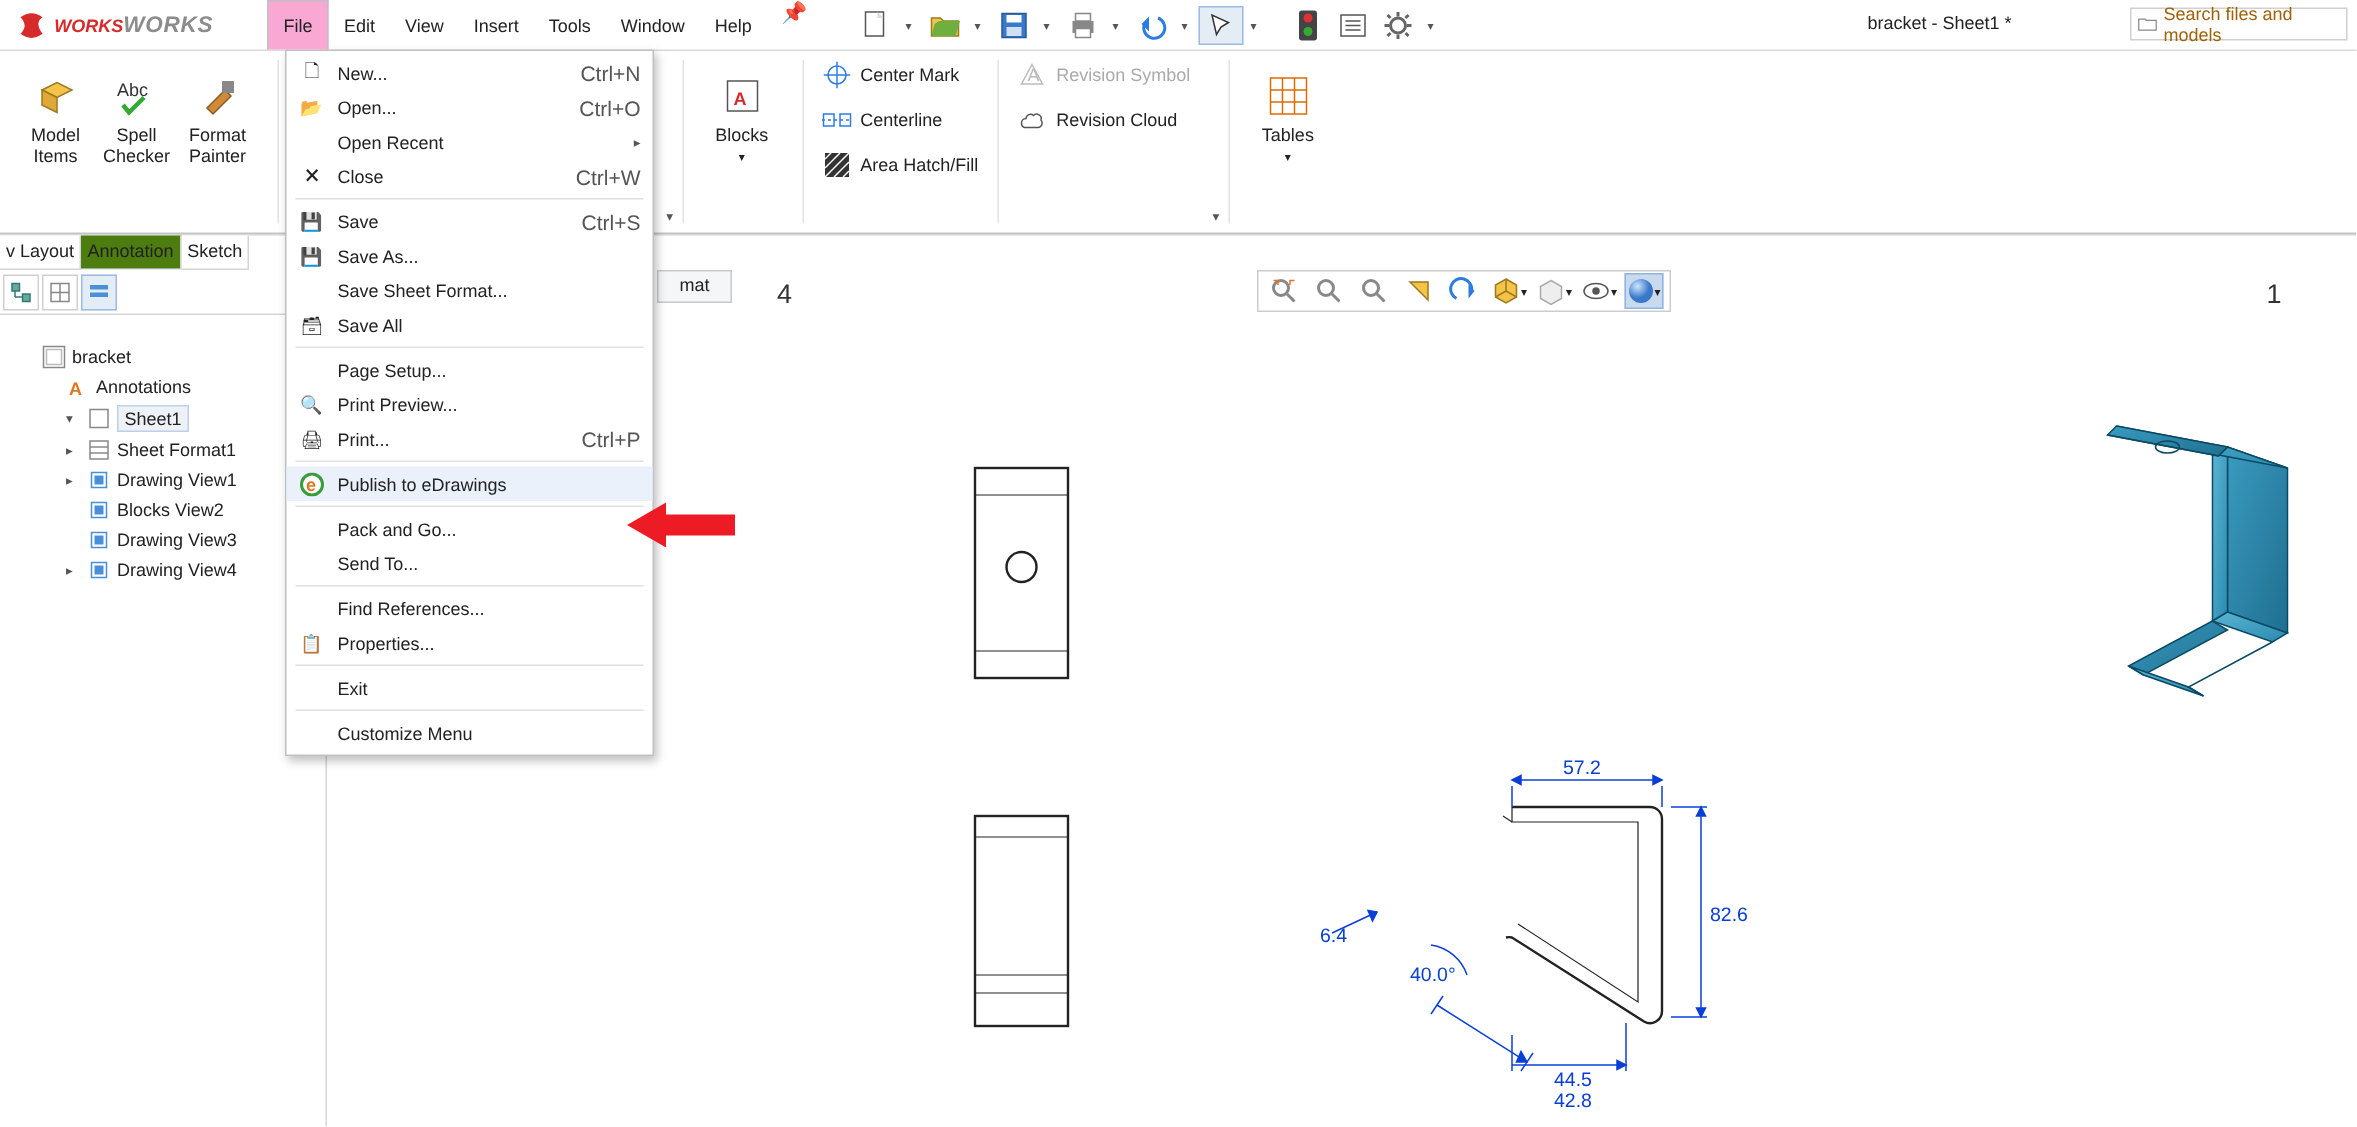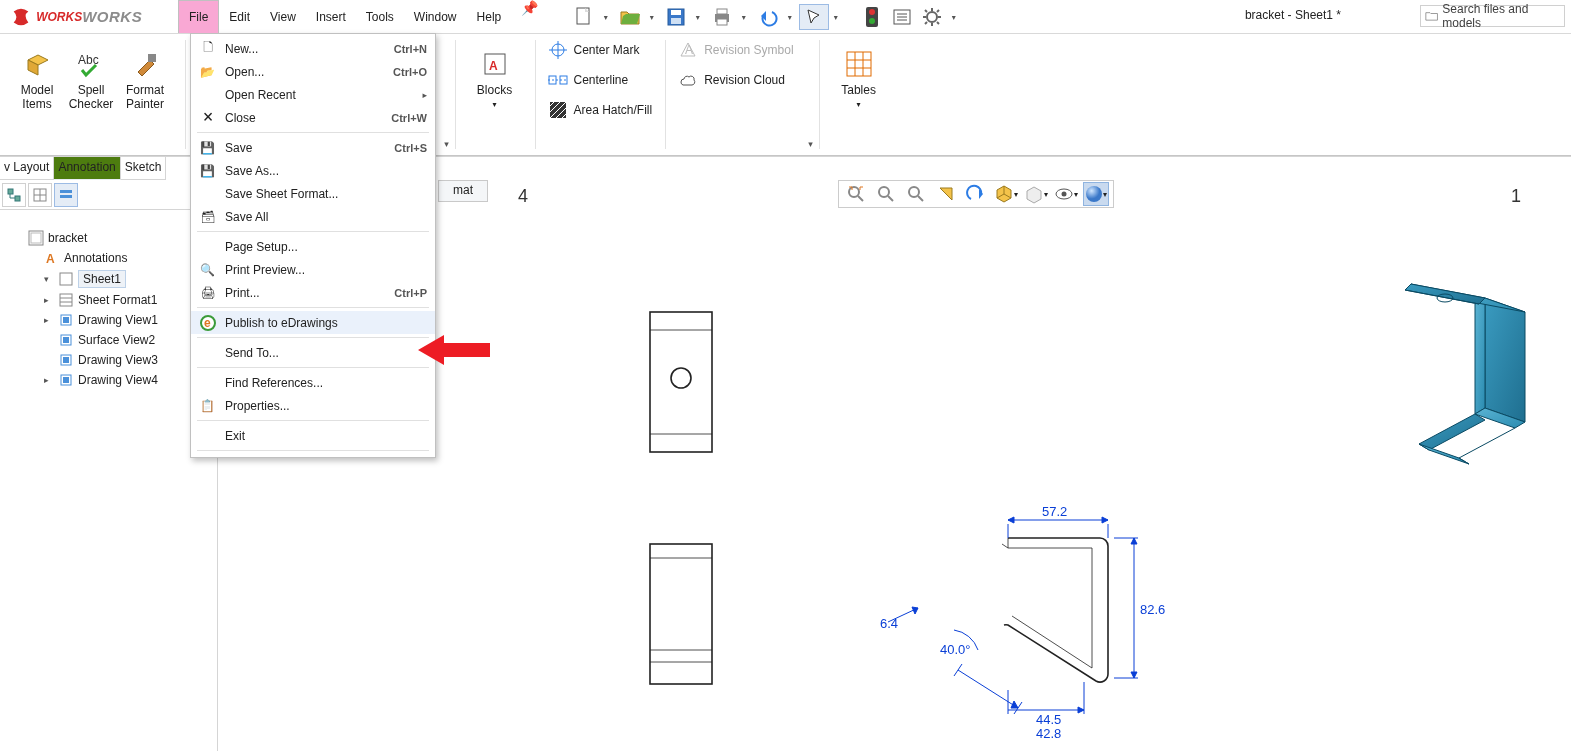--- a/index.html
+++ b/index.html
@@ -15,21 +15,21 @@
 .pin { margin-left: 10px; color: #2c7ce4; font-size: 14px; cursor: pointer; }
 
 
 .qtoolbar { display: flex; align-items: center; gap: 4px; margin-left: 30px; }
 .qbtn { width: 30px; height: 26px; display: inline-flex; align-items: center; justify-content: center; border: 1px solid transparent; position: relative; }
 .qbtn .dd { position: absolute; right: -10px; top: 8px; font-size: 8px; color: #555; }
 .qgroup { display: flex; align-items: center; margin-right: 12px; }
 .qbtn.sel { background: #e4ecf6; border: 1px solid #9cbbe4; }
 
 .doc-title { position: absolute; right: 230px; top: 8px; font-size: 12px; }
-.search-box { position: absolute; right: 6px; top: 5px; width: 145px; height: 22px; border: 1px solid #d0d0d0; display: flex; align-items: center; padding-left: 4px; color: #404040; }
+.search-box { position: absolute; right: 6px; top: 5px; width: 145px; height: 22px; border: 1px solid #d0d0d0; display: flex; align-items: center; padding-left: 4px; color: #a16207; }
 .search-box svg { width: 14px; height: 14px; margin-right: 4px; }
 
 
 .ribbon { position: absolute; top: 34px; left: 0; right: 0; height: 122px; background: #fff; border-bottom: 1px solid #c6c6c6; display: flex; }
 .rbn-group { border-right: 1px solid transparent; padding: 6px 10px 2px 10px; display: flex; flex-direction: column; justify-content: flex-start; }
 .rbn-big { display: flex; flex-direction: column; align-items: center; width: 54px; text-align: center; line-height: 1.15; gap: 2px; cursor: pointer; padding-top: 10px; }
 .rbn-big .icon { width: 32px; height: 32px; display: flex; justify-content: center; }
 .rbn-stack { display: flex; flex-direction: column; gap: 10px; padding-top: 6px; }
 .rbn-row { display: flex; align-items: center; gap: 6px; cursor: pointer; white-space: nowrap; }
 .rbn-row .icon { width: 20px; height: 20px; display: inline-flex; align-items: center; justify-content: center; }
@@ -66,21 +66,21 @@
 
 .view-toolbar { position: absolute; top: 0; left: 620px; height: 28px; display: flex; align-items: center; gap: 4px; background: #fff; border: 1px solid #ccc; padding: 0 4px; }
 .vt-btn { width: 26px; height: 24px; display: inline-flex; align-items: center; justify-content: center; }
 .vt-btn.blue { background: #c9daef; border: 1px solid #8fb4e0; }
 
 
 .file-menu { position: absolute; top: 33px; left: 190px; width: 246px; background: #fff; border: 1px solid #c0c0c0; box-shadow: 2px 3px 6px rgba(0,0,0,0.25); z-index: 100; padding: 3px 0; }
 .fm-item { display: flex; align-items: center; height: 23px; padding: 0 8px 0 6px; cursor: pointer; }
 .fm-icon { width: 22px; display: inline-flex; align-items: center; justify-content: center; }
 .fm-label { flex: 1; padding-left: 6px; }
-.fm-accel { color: #555; font-size: 11px; font-weight: bold; }
+.fm-accel { color: #555; font-size: 14px; }
 .fm-sub { width: 10px; color: #555; font-size: 9px; text-align: right; }
 .fm-sep { height: 1px; background: #e0e0e0; margin: 3px 6px; }
 .fm-item.highlight { background: #eaf1fb; }
 
 
 .arrow { position: absolute; top: 335px; left: 418px; width: 72px; height: 30px; z-index: 200; }
 
 
 .part-svg { position: absolute; }
 
@@ -484,21 +484,21 @@
       <span>Drawing View1</span>
     </div>
     <div class="tree-item level3">
       <span class="expander"></span>
       <span class="tree-icon">
           <svg width="14" height="14">
             <rect x="2" y="2" width="10" height="10" fill="none" stroke="#4a90d9"></rect>
             <rect x="4" y="4" width="6" height="6" fill="#4a90d9"></rect>
           </svg>
         </span>
-      <span>Surface View2</span>
+      <span>Blocks View2</span>
     </div>
     <div class="tree-item level3">
       <span class="expander"></span>
       <span class="tree-icon">
           <svg width="14" height="14">
             <rect x="2" y="2" width="10" height="10" fill="none" stroke="#4a90d9"></rect>
             <rect x="4" y="4" width="6" height="6" fill="#4a90d9"></rect>
           </svg>
         </span>
       <span>Drawing View3</span>
@@ -739,34 +739,42 @@
         <svg width="16" height="16">
           <circle cx="8" cy="8" r="7" fill="#fff" stroke="#3a9b3a" stroke-width="2"></circle>
           <text x="4" y="12" font-size="10" fill="#d72" font-weight="bold">e</text>
         </svg>
       </span>
       <span class="fm-label">Publish to eDrawings</span>
     </div>
   <div class="fm-sep"></div>
   <div class="fm-item">
       <span class="fm-icon"></span>
+      <span class="fm-label">Pack and Go...</span>
+    </div>
+  <div class="fm-item">
+      <span class="fm-icon"></span>
       <span class="fm-label">Send To...</span>
     </div>
   <div class="fm-sep"></div>
   <div class="fm-item">
       <span class="fm-icon"></span>
       <span class="fm-label">Find References...</span>
     </div>
   <div class="fm-item">
       <span class="fm-icon">📋</span>
       <span class="fm-label">Properties...</span>
     </div>
   <div class="fm-sep"></div>
   <div class="fm-item">
       <span class="fm-icon"></span>
       <span class="fm-label">Exit</span>
     </div>
   <div class="fm-sep"></div>
+  <div class="fm-item">
+      <span class="fm-icon"></span>
+      <span class="fm-label">Customize Menu</span>
+    </div>
 </div>
 
 <svg class="arrow" viewBox="0 0 72 30">
   <polygon points="0,15 26,0 26,8 72,8 72,22 26,22 26,30" fill="#ed1c24"></polygon>
 </svg>
 
 </body></html>

